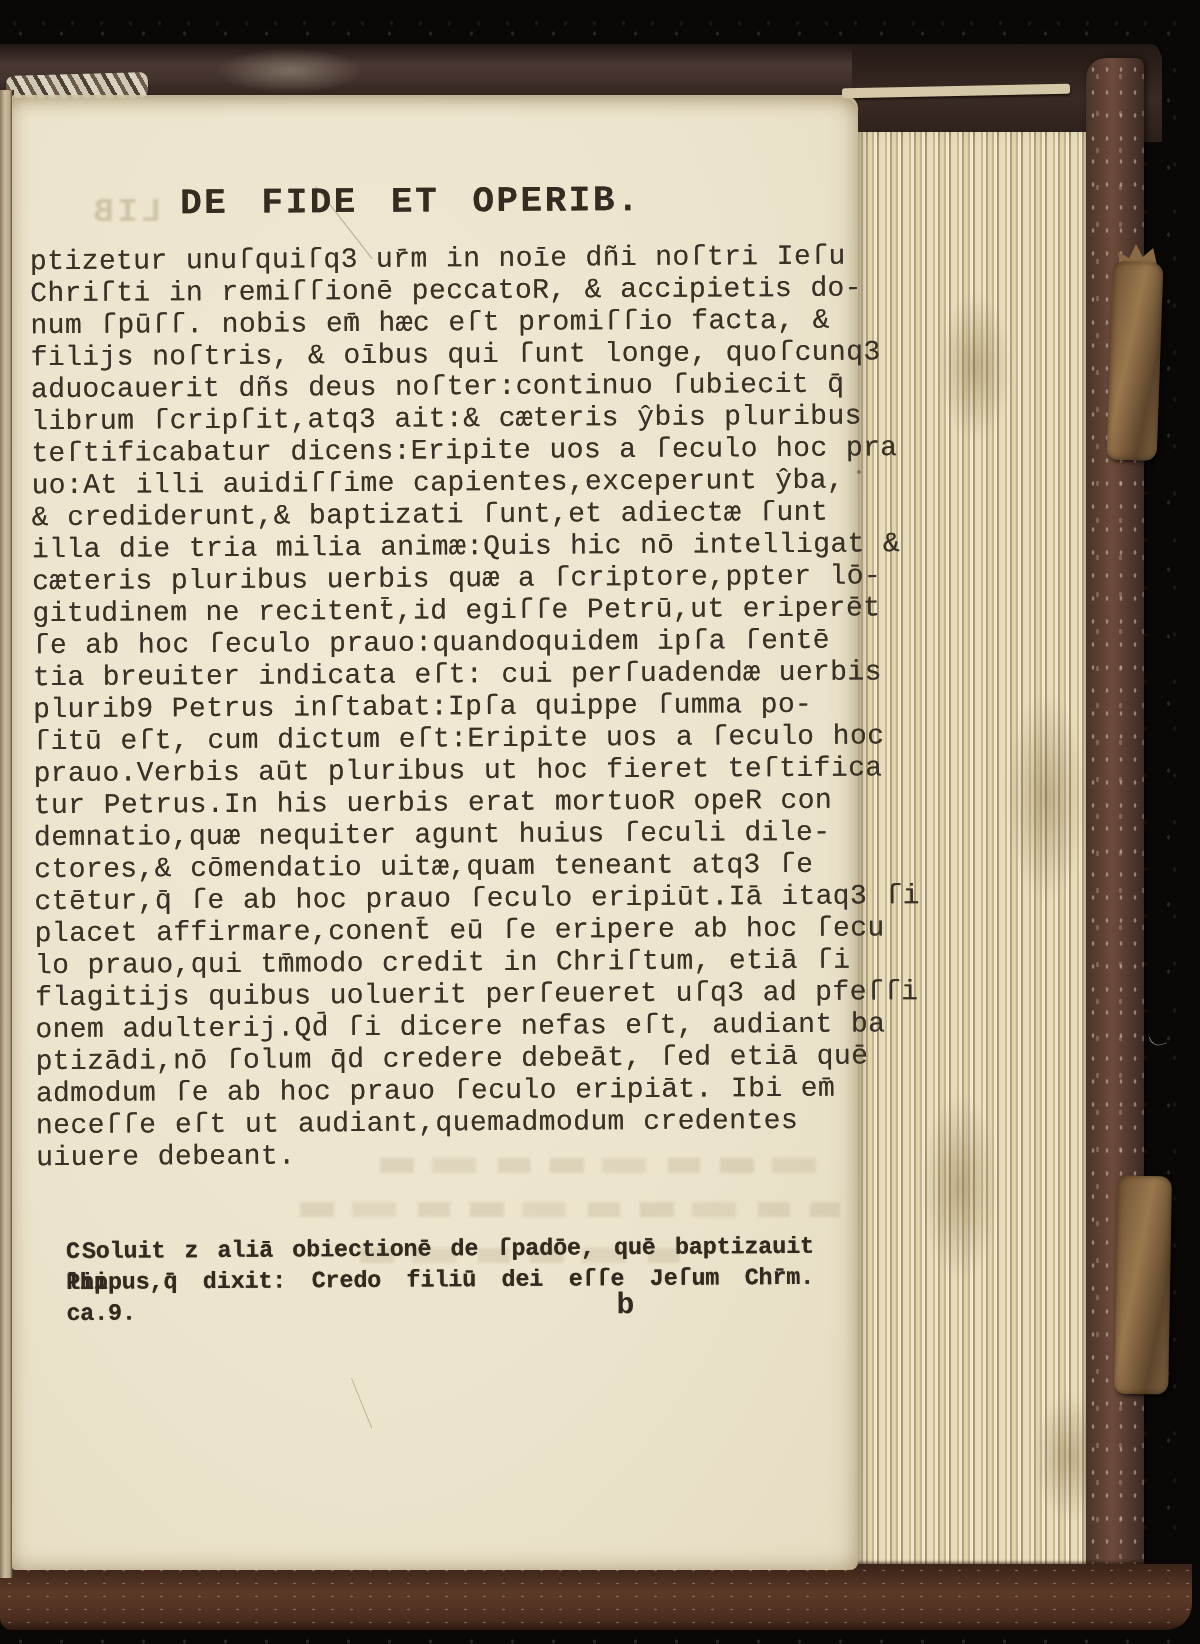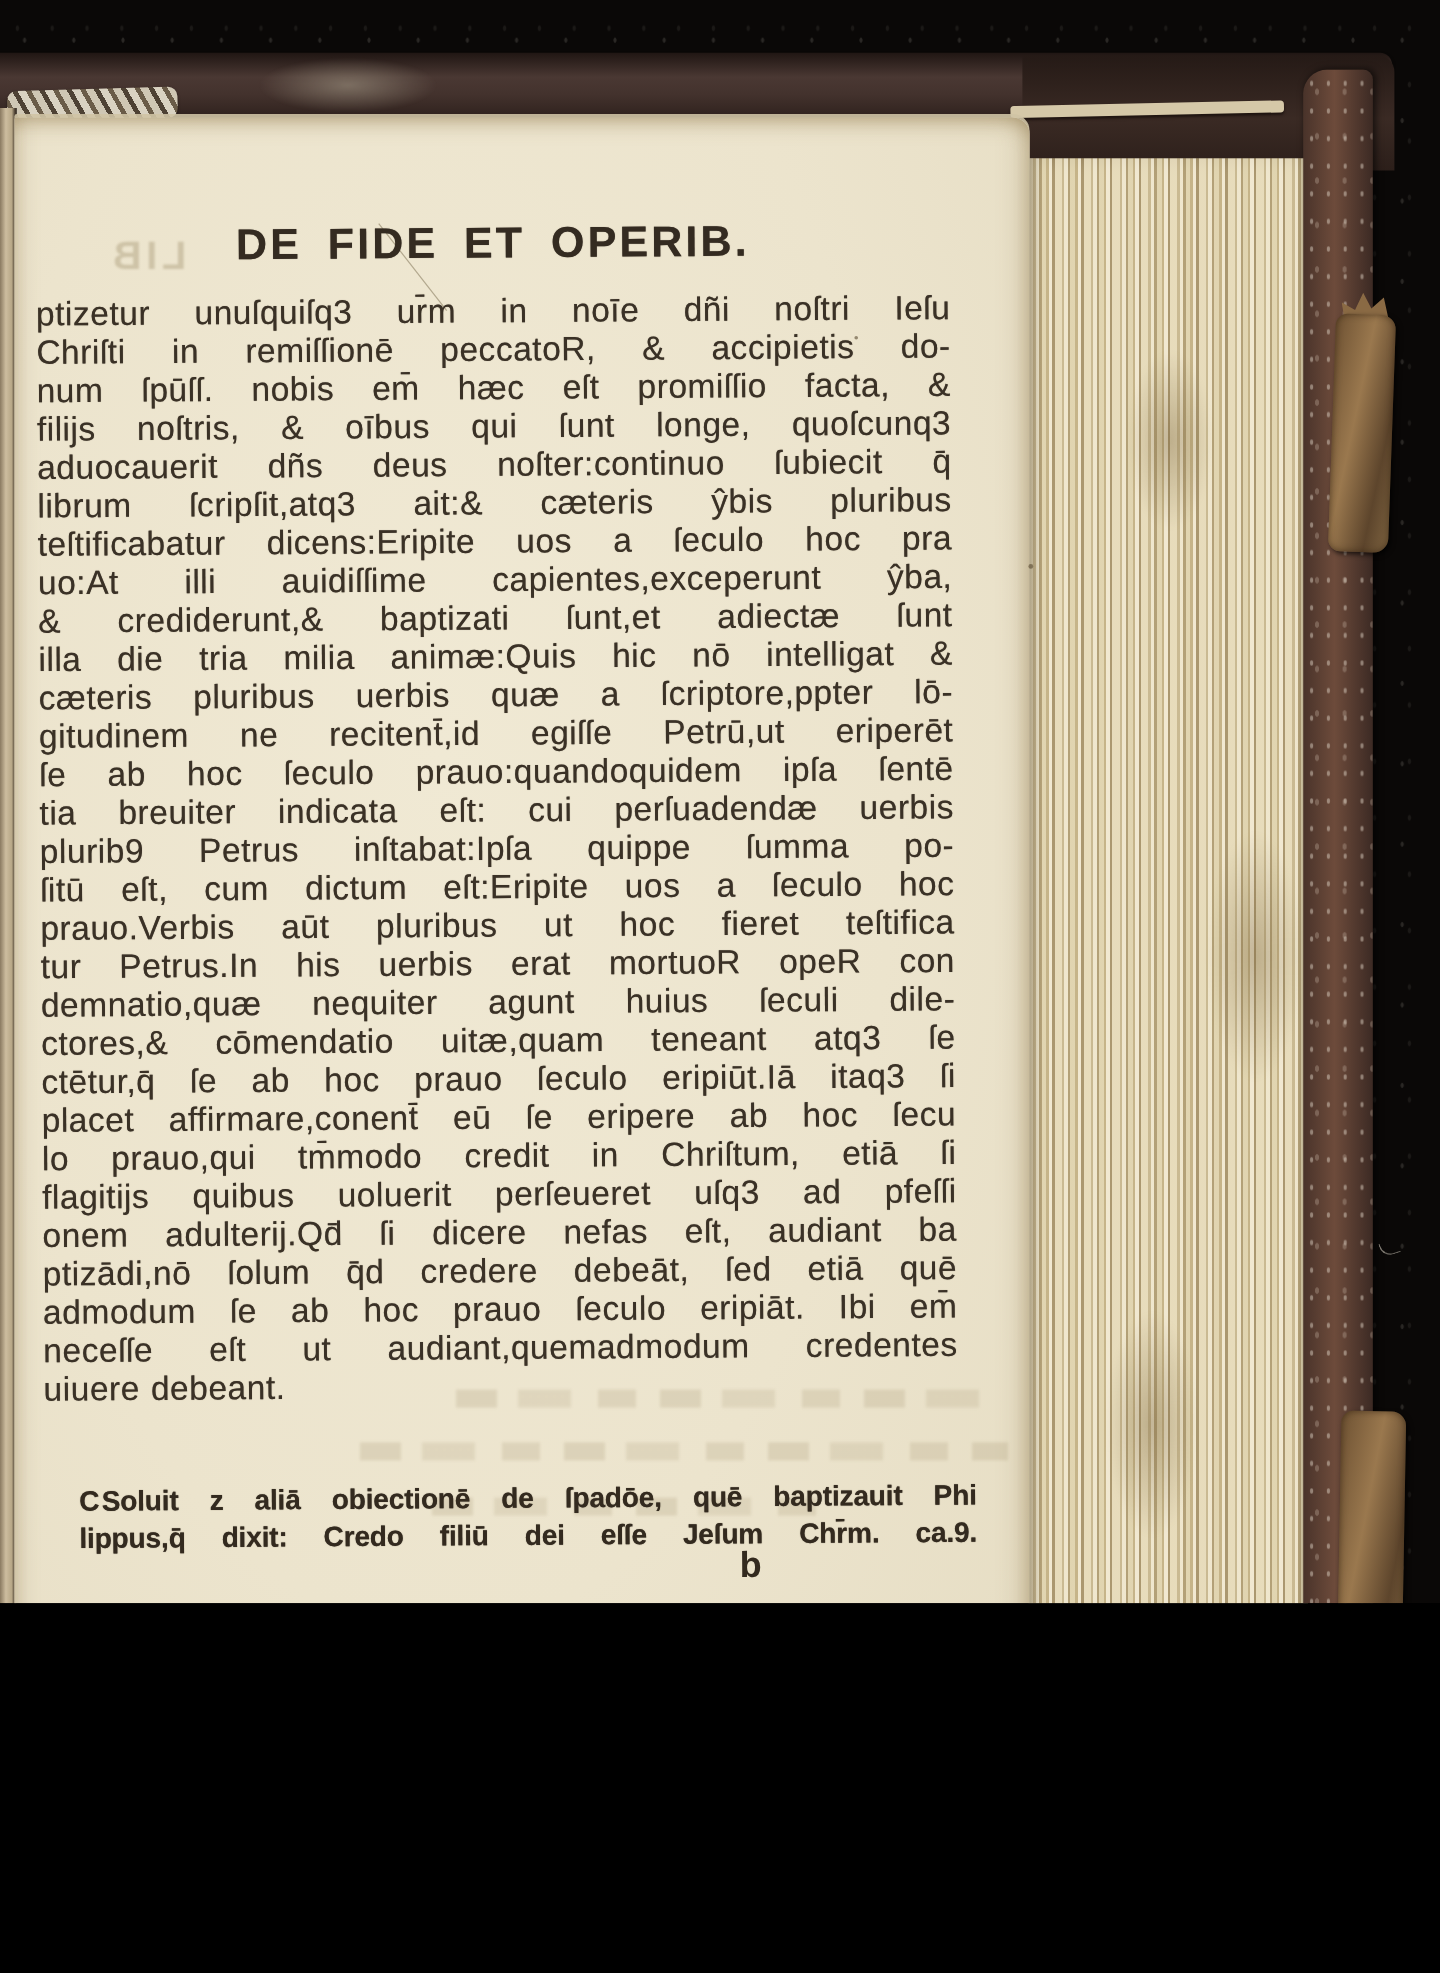--- a/index.html
+++ b/index.html
@@ -1,22 +1,22 @@
 <!DOCTYPE html>
 <html><head>
 <meta charset="utf-8">
 <style>
   html,body{margin:0;padding:0;background:#000;}
-  .photo{position:relative;width:1200px;height:1336px;overflow:hidden;
+  .photo{position:relative;width:1200px;height:1644px;overflow:hidden;
     background-color:#0a0807;
     background-image:
       radial-gradient(rgba(190,185,175,.18) 1px, transparent 1.6px),
       radial-gradient(rgba(150,145,135,.12) 1px, transparent 1.8px);
     background-size:41px 67px,29px 47px;
-    font-family:Liberation Sans, sans-serif;}
+    font-family:Liberation Mono, monospace;}
   .abs{position:absolute;}
 
   
   .leather-top{left:0;top:44px;width:1160px;height:58px;
     background:linear-gradient(180deg,#201613 0%,#4a3833 35%,#43322d 60%,#2b1e1a 100%);
     border-radius:0 10px 6px 0;box-shadow:0 2px 3px rgba(0,0,0,.6);}
   .worn-patch{left:215px;top:48px;width:150px;height:46px;
     background:radial-gradient(ellipse at 50% 50%, rgba(168,157,138,.55), rgba(168,157,138,0) 70%);
     filter:blur(1px);}
   .headband{left:6px;top:74px;width:142px;height:26px;border-radius:8px;

